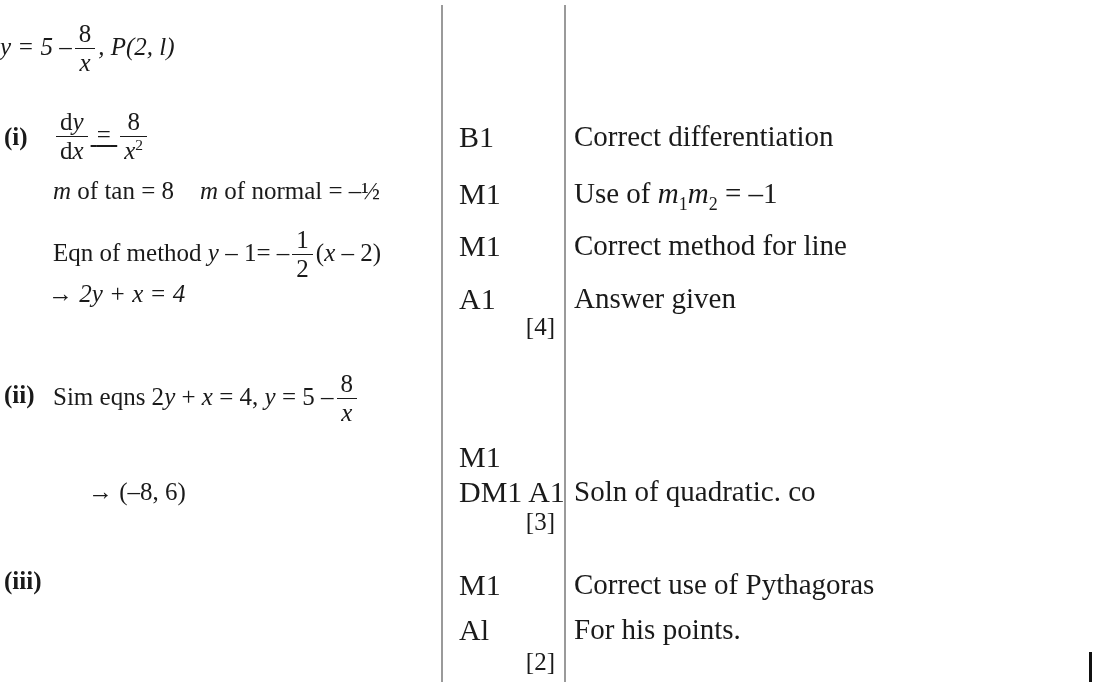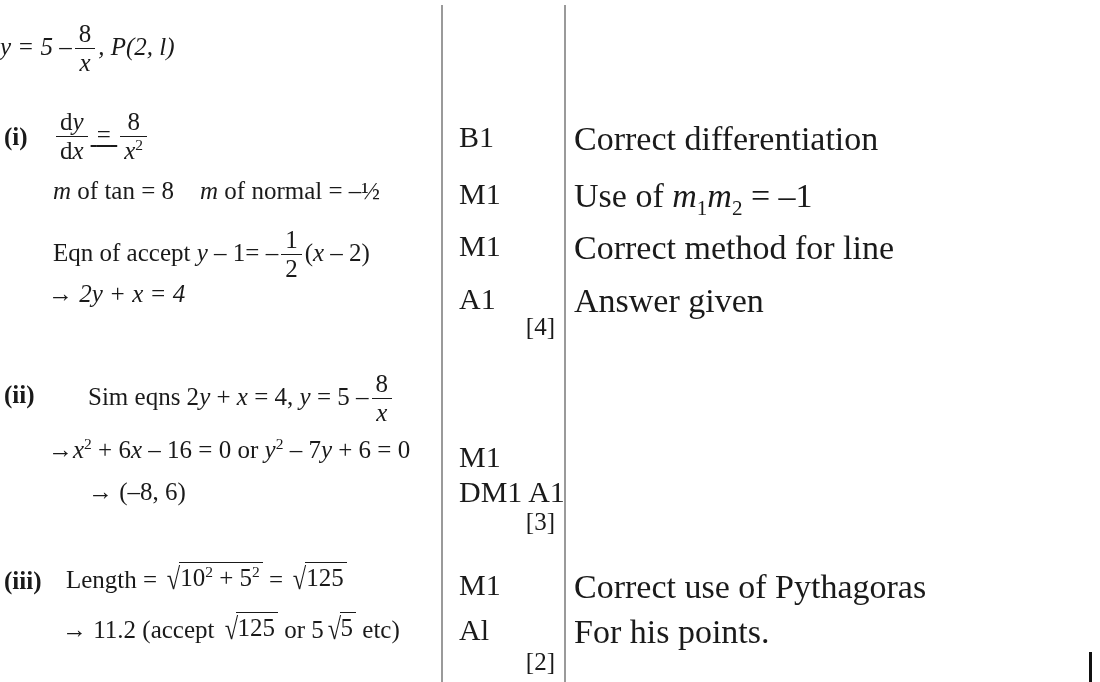--- a/index.html
+++ b/index.html
@@ -103,21 +103,21 @@
     white-space: nowrap;
   }
   .total {
     position: absolute;
     font-size: 25px;
     width: 100px;
     text-align: right;
   }
   .comment {
     position: absolute;
-    font-size: 34px;
+    font-size: 29px;
     white-space: nowrap;
   }
 </style>
 </head>
 <body>
 
 <div class="sheet">
 
   <div class="divider d1"></div>
   <div class="divider d2"></div>
@@ -133,72 +133,58 @@
     <span class="frac"><span class="num">d<span class="it"></span><span class="it" style="font-style:italic;">y</span></span><span class="den">d<span class="it" style="font-style:italic;">x</span></span></span>
     <span>=</span>
     <span class="frac"><span class="num">8</span><span class="den"><span class="it">x</span><sup class="p">2</sup></span></span>
   </div>
 
   <div class="txt" style="left:53px; top:178px;">
     <span class="it">m</span><span> of tan = 8</span><span style="display:inline-block;width:26px;"></span><span class="it">m</span><span> of normal = –½</span>
   </div>
 
   <div class="txt" style="left:53px; top:228px;">
-    <span>Eqn of accept </span><span class="it">y</span><span> – 1= –</span><span class="frac"><span class="num">1</span><span class="den">2</span></span><span>(</span><span class="it">x</span><span> – 2)</span>
+    <span>Eqn of method </span><span class="it">y</span><span> – 1= –</span><span class="frac"><span class="num">1</span><span class="den">2</span></span><span>(</span><span class="it">x</span><span> – 2)</span>
   </div>
 
   <div class="txt" style="left:48px; top:281px;">
     <span class="arrow">→</span><span class="it"> 2y + x = 4</span>
   </div>
 
   <div class="mark" style="left:459px; top:120px;">B1</div>
   <div class="mark" style="left:459px; top:177px;">M1</div>
   <div class="mark" style="left:459px; top:229px;">M1</div>
   <div class="mark" style="left:459px; top:282px;">A1</div>
   <div class="total" style="left:455px; top:313px;">[4]</div>
 
   <div class="comment" style="left:574px; top:120px;">Correct differentiation</div>
   <div class="comment" style="left:574px; top:177px;text-align:center;">Use of <span class="it">m</span><sub class="p">1</sub><span class="it">m</span><sub class="p">2</sub> = –1</div>
   <div class="comment" style="left:574px; top:229px;">Correct method for line</div>
   <div class="comment" style="left:574px; top:282px;">Answer given</div>
 
   <div class="txt lbl" style="left:4px; top:382px;">(ii)</div>
 
-  <div class="txt" style="left:53px; top:372px;margin-left:35px;">
+  <div class="txt" style="left:53px; top:372px;">
     <span>Sim eqns  2<span class="it">y</span> + <span class="it">x</span> = 4,  <span class="it">y</span> = 5 –</span><span class="frac"><span class="num">8</span><span class="den it">x</span></span>
   </div>
 
-  <div class="txt" style="left:48px; top:437px;">
-    <span class="arrow">→</span><span class="it">x</span><sup class="p">2</sup><span> + 6<span class="it">x</span> – 16 = 0 or </span><span class="it">y</span><sup class="p">2</sup><span> – 7<span class="it">y</span> + 6 = 0</span>
-  </div>
 
   <div class="txt" style="left:88px; top:479px;">
     <span class="arrow">→</span><span> (–8, 6)</span>
   </div>
 
   <div class="mark" style="left:459px; top:440px;">M1</div>
   <div class="mark" style="left:459px; top:475px;">DM1 A1</div>
   <div class="total" style="left:455px; top:508px;">[3]</div>
 
+  <div class="comment" style="left:574px; top:475px;">Soln of quadratic. co</div>
 
   <div class="txt lbl" style="left:4px; top:568px;">(iii)</div>
 
-  <div class="txt" style="left:66px; top:563px;">
-    <span>Length =</span>
-    <span class="rad"><span class="sign">√</span><span class="body"><span>10</span><sup class="p">2</sup><span> + 5</span><sup class="p">2</sup></span></span>
-    <span>=</span>
-    <span class="rad"><span class="sign">√</span><span class="body">125</span></span>
-  </div>
 
-  <div class="txt" style="left:62px; top:613px;">
-    <span class="arrow">→</span><span> 11.2 (accept</span>
-    <span class="rad"><span class="sign">√</span><span class="body">125</span></span>
-    <span>or  5</span><span class="rad"><span class="sign">√</span><span class="body">5</span></span>
-    <span>etc)</span>
-  </div>
 
   <div class="mark" style="left:459px; top:568px;">M1</div>
   <div class="mark" style="left:459px; top:613px;">Al</div>
   <div class="total" style="left:455px; top:648px;">[2]</div>
 
   <div class="comment" style="left:574px; top:613px;">For his points.</div>
   <div class="comment" style="left:574px; top:568px;">Correct use of Pythagoras</div>
 
 </div>
 

